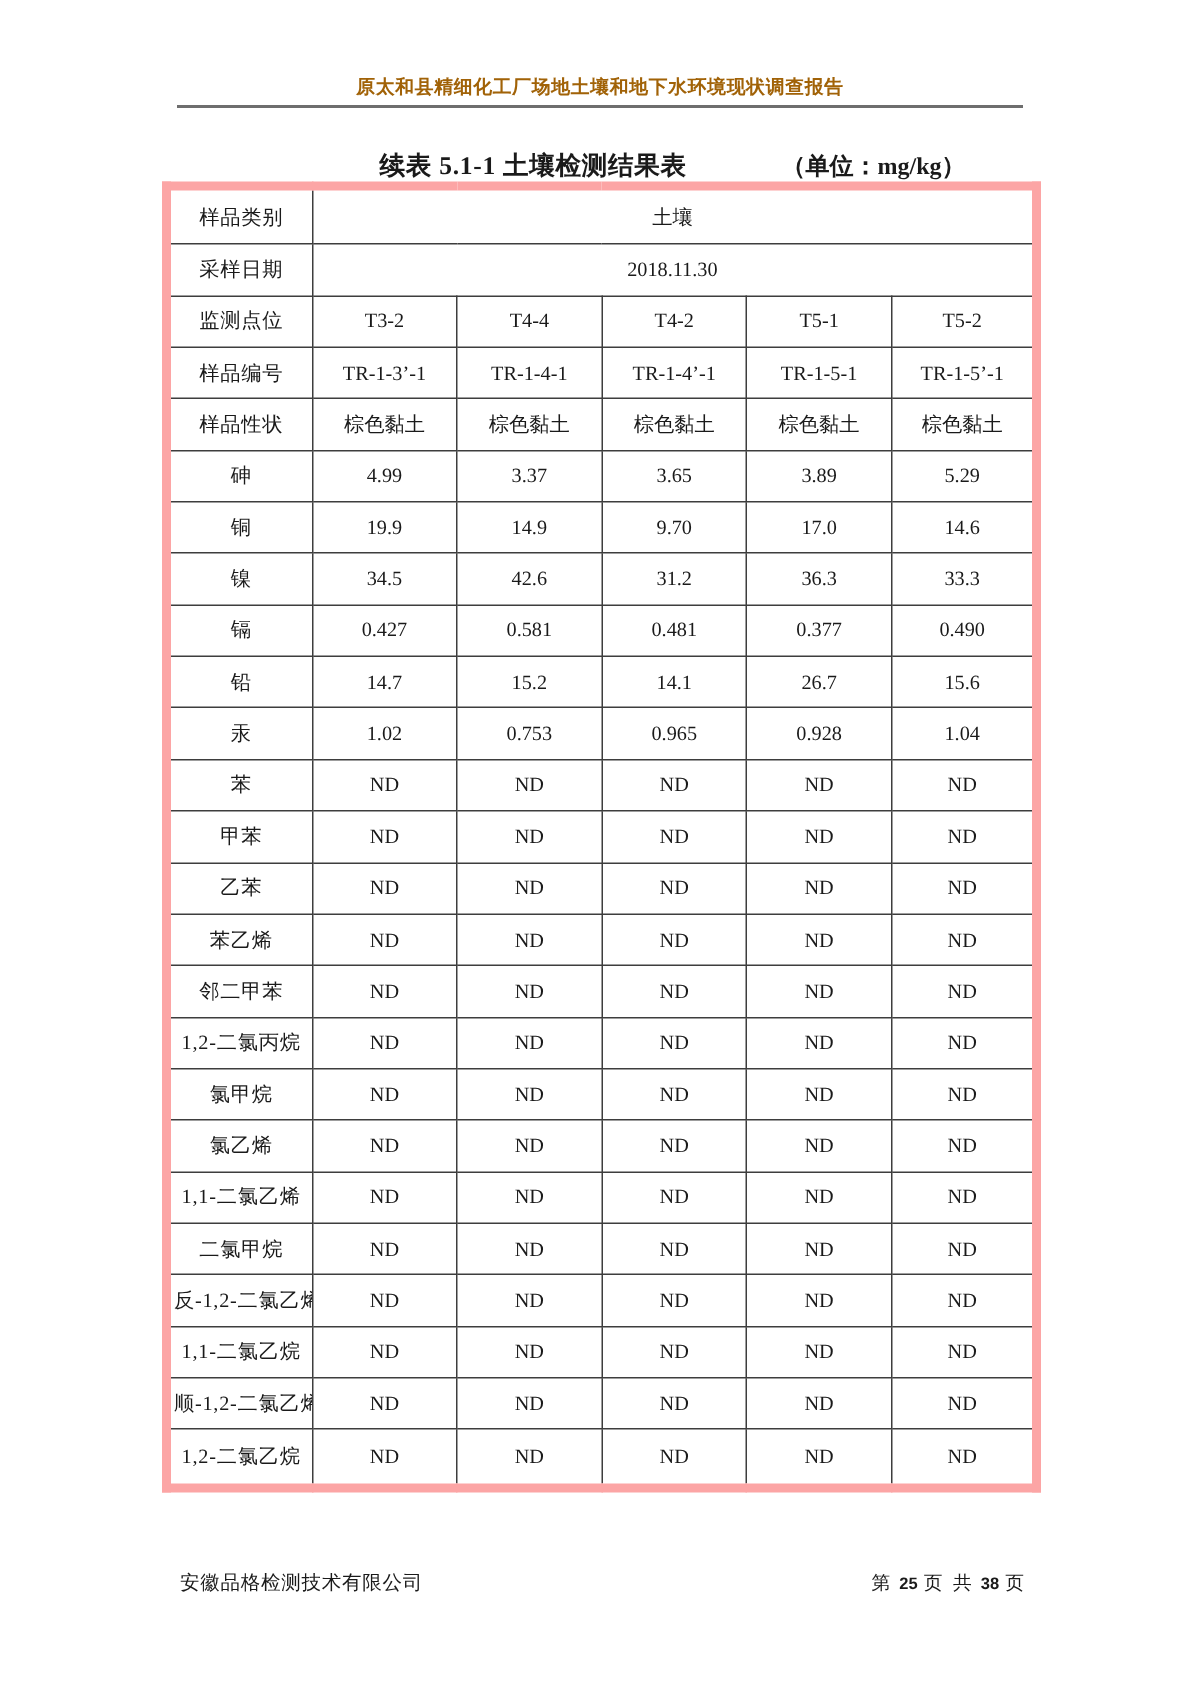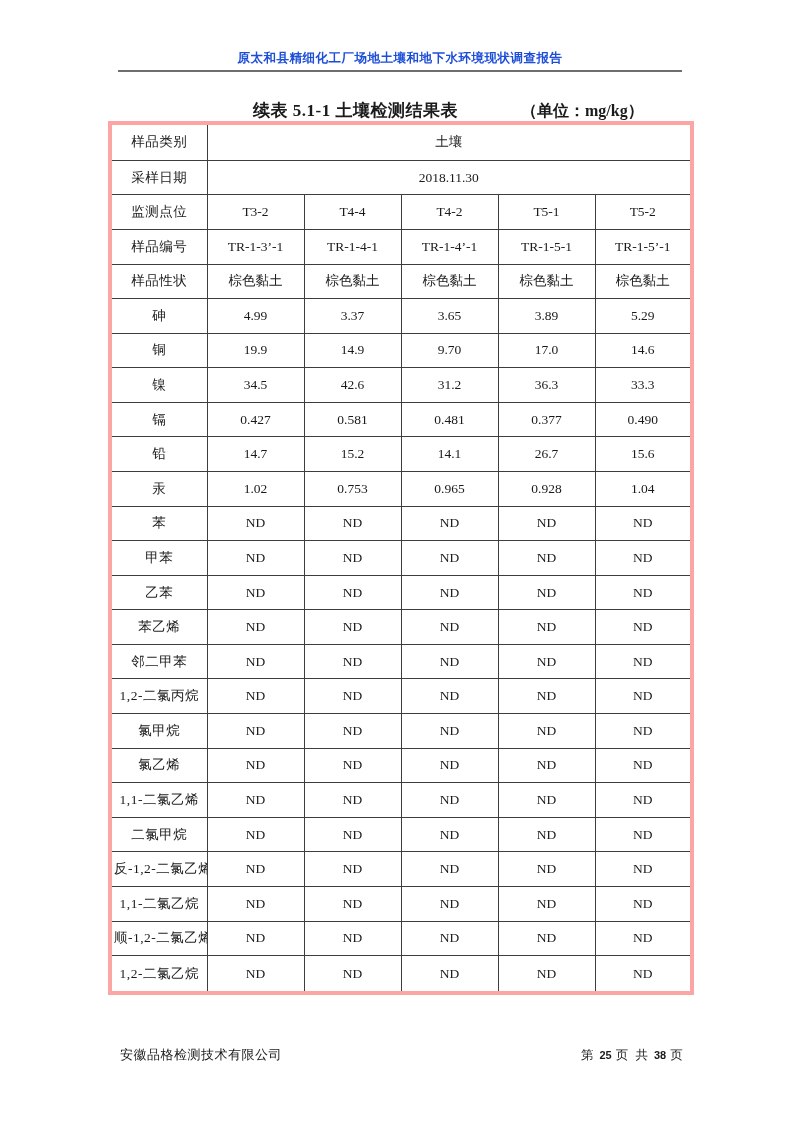--- a/index.html
+++ b/index.html
@@ -18,21 +18,21 @@
   
   .doc-header {
     position: absolute;
     top: 50px;
     left: 0;
     width: 800px;
     text-align: center;
     font-size: 12.5px;
     font-weight: bold;
     letter-spacing: 0.5px;
-    color: #1d4ed8;
+    color: #a16207;
   }
   .header-rule {
     position: absolute;
     top: 70px;
     left: 118px;
     width: 564px;
     height: 2px;
     background: #6e6e6e;
   }
 
@@ -57,21 +57,21 @@
 
   
   .report-table {
     position: absolute;
     top: 121px;
     left: 108px;
     width: 586px;
     height: 874px;
     border-collapse: collapse;
     table-layout: fixed;
-    border: 4px solid #fca5a5;
+    border: 6px solid #fca5a5;
   }
   .report-table td {
     border: 1px solid #3d3d3d;
     text-align: center;
     vertical-align: middle;
     font-size: 13.5px;
     padding: 0 2px;
     white-space: nowrap;
     overflow: hidden;
   }

